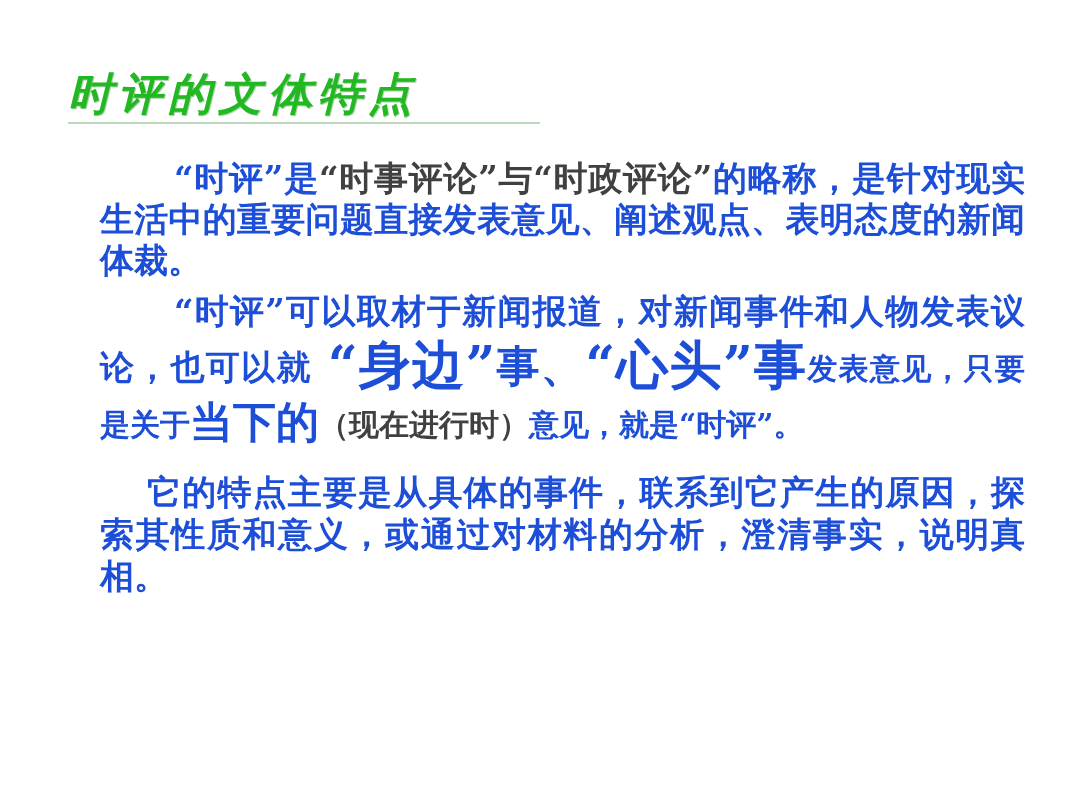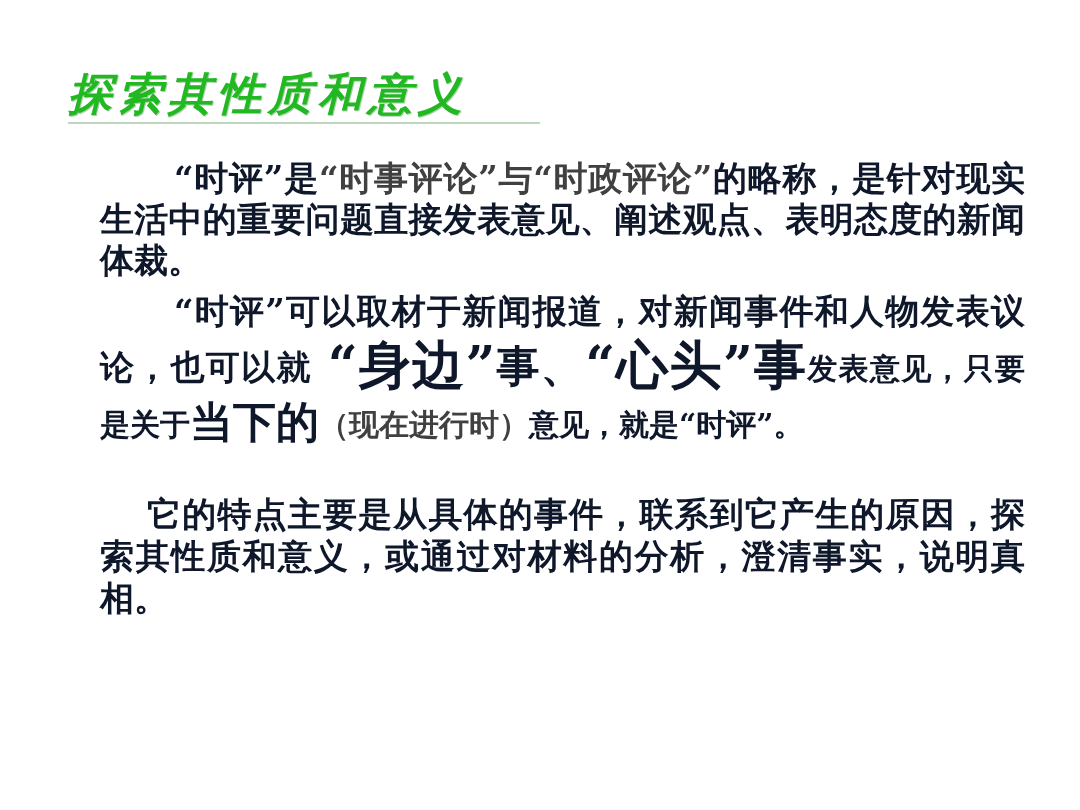--- a/index.html
+++ b/index.html
@@ -61,21 +61,21 @@
     font-size: 34px;
     line-height: 41px;
     text-align: justify;
     text-justify: inter-ideograph;
     margin: 0 0 2px 0;
     word-break: break-all;
   }
   .para .indent { display: inline-block; width: 74px; }
   .para .indent-sm { display: inline-block; width: 46px; }
 
-  .red  { color: #0f172a; }
+  .red  { color: #1d4ed8; }
   .blue { color: #404040; }
 
   .sz-xl {
     font-size: 52px;
     line-height: 48px;
     vertical-align: -4px;
   }
   .sz-lg {
     font-size: 43px;
     line-height: 42px;
@@ -85,31 +85,31 @@
     font-size: 30px;
     line-height: 38px;
   }
   .heiti {
     font-family: "DejaVu Sans", "Liberation Sans", sans-serif;
     font-weight: bold;
   }
 
   .p1 { margin-top: 0px; }
   .p2 { line-height: 56px; }
-  .p4 { margin-top: 42px; line-height: 42px; }
+  .p4 { margin-top: 20px; line-height: 42px; }
 
   .spacer-sm { display: inline-block; width: 16px; }
 </style>
 </head>
 <body>
 
 <div class="slide">
 
   <div class="title-block">
-    <div class="title-text">探索其性质和意义</div>
+    <div class="title-text">时评的文体特点</div>
     <div class="title-rule"></div>
   </div>
 
   <div class="body-block">
 
     <p class="para p1">
       <span class="indent"></span><span class="red">“时评”是</span><span class="blue">“时事评论”与“时政评论”</span><span class="red">的略称，是针对现实生活中的重要问题直接发表意见、阐述观点、表明态度的新闻体裁。</span>
     </p>
 
     <p class="para p2">

